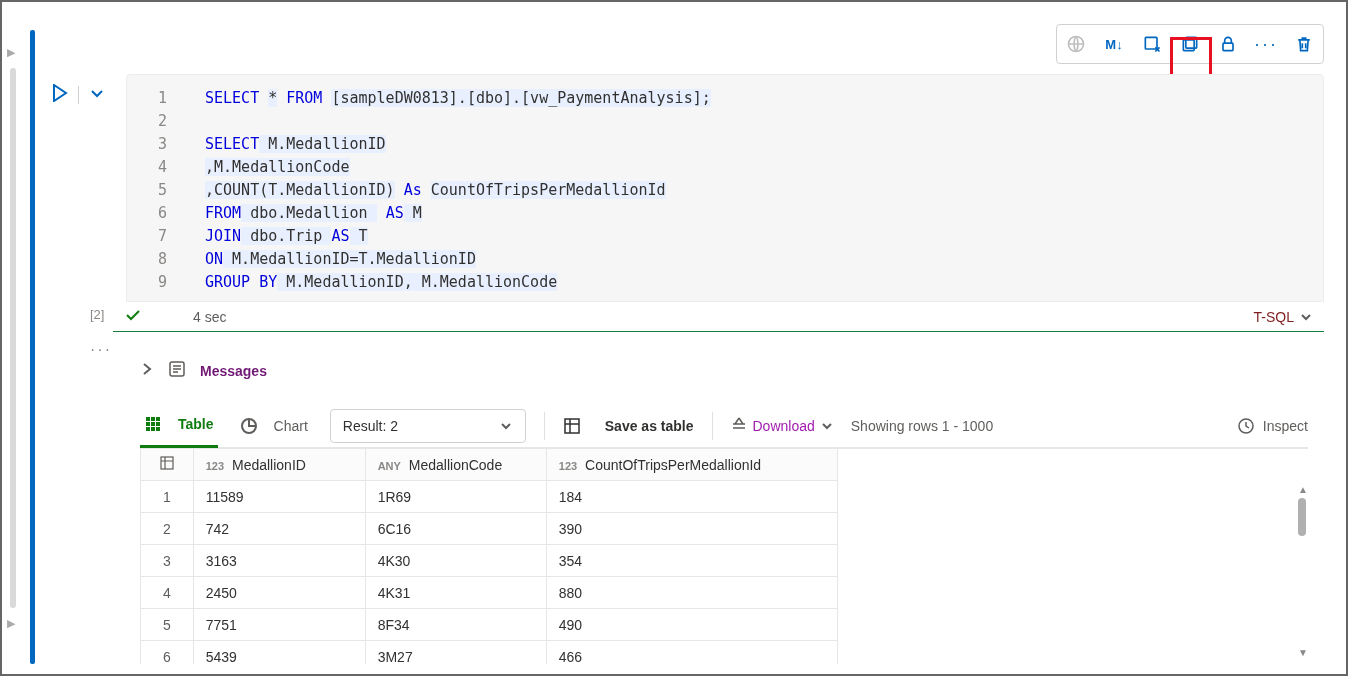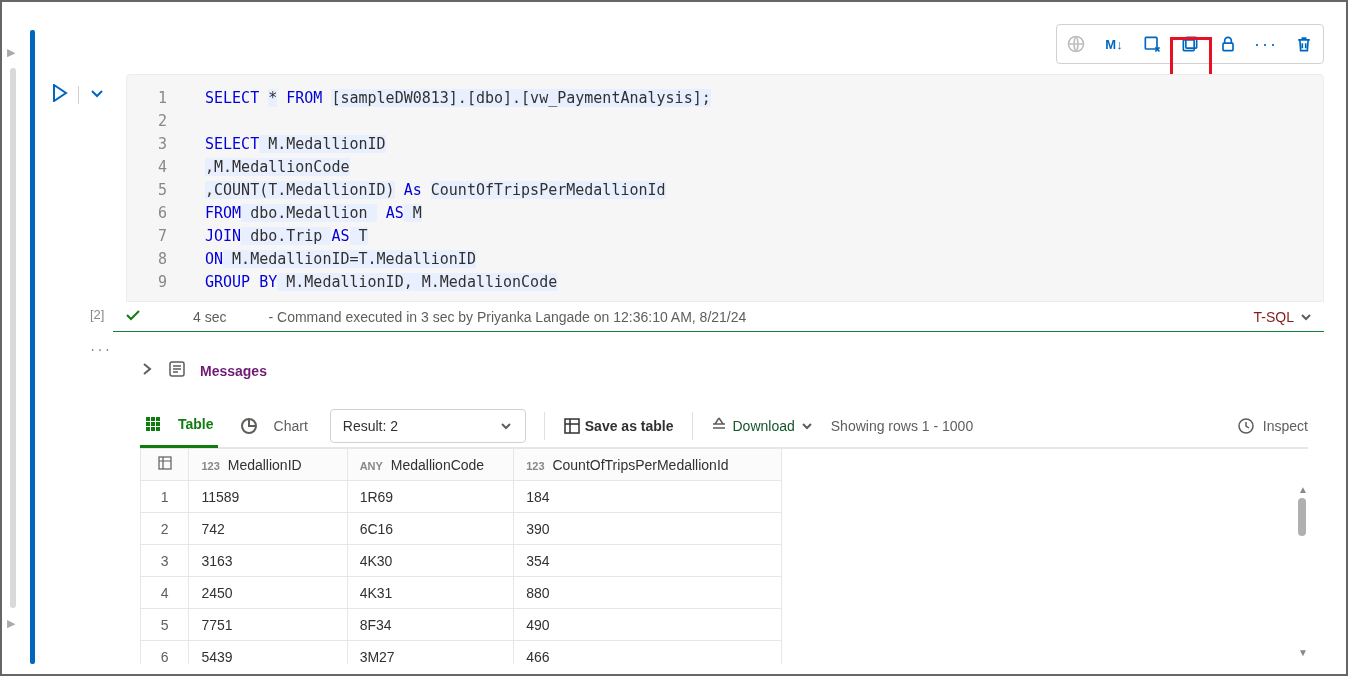--- a/index.html
+++ b/index.html
@@ -49,30 +49,30 @@
   
   .messages-row { position: absolute; left: 134px; top: 354px; display: flex; align-items: center; gap: 14px; }
   .messages-row .msg-label { font-weight: 600; color: #701a75; }
   .messages-row svg { stroke: #605e5c; }
 
   
   .results-bar { position: absolute; left: 134px; top: 398px; right: 34px; height: 44px; display: flex; align-items: center; gap: 18px; border-bottom: 1px solid #e6e6e6; }
   .tab-btn { display: flex; align-items: center; gap: 16px; height: 44px; padding: 0 4px; cursor: pointer; color: #605e5c; }
   .tab-btn.active { color: #107c10; border-bottom: 3px solid #107c10; font-weight: 600; }
   .result-dd { display: flex; align-items: center; justify-content: space-between; padding: 0 12px; height: 34px; width: 196px; border: 1px solid #d1d1d1; border-radius: 4px; cursor: pointer; }
-  .save-tbl { display: flex; align-items: center; gap: 4px; font-weight: 600; color: #323130; cursor: pointer; }
-  .download { display: flex; align-items: center; gap: 6px; color: #14532d; cursor: pointer; }
+  .save-tbl { display: flex; align-items: center; gap: 24px; font-weight: 600; color: #323130; cursor: pointer; }
+  .download { display: flex; align-items: center; gap: 6px; color: #a21caf; cursor: pointer; }
   .rownote { color: #605e5c; }
   .inspect { display: flex; align-items: center; gap: 8px; color: #605e5c; cursor: pointer; margin-left: auto; }
   .search-box { display: flex; align-items: center; height: 34px; width: 190px; border: 1px solid #d1d1d1; border-radius: 4px; padding: 0 10px; }
   .search-box input { border: none; outline: none; width: 100%; font-size: 14px; }
 
   
   .data-table { position: absolute; left: 134px; top: 442px; right: 34px; bottom: 6px; overflow: hidden; }
-  table { border-collapse: collapse; width: 642px; }
+  table { border-collapse: collapse; width: 698px; }
   th, td { border: 1px solid #e6e6e6; padding: 6px 12px; text-align: left; font-size: 14px; height: 32px; }
   th { background: #fbfbfb; font-weight: 400; color: #323130; }
   th.rownum, td.rownum { width: 46px; text-align: center; color: #605e5c; }
   .col-type { color: #8a8886; font-size: 11px; font-weight: 600; margin-right: 4px; }
   .blank-area { position: absolute; left: 642px; top: 0; right: 0; bottom: 0; border-top: 1px solid #e6e6e6; }
   .vscroll { position: absolute; right: -2px; top: 36px; bottom: 6px; width: 14px; }
   .vscroll .up, .vscroll .down { font-size: 10px; color: #888; text-align: center; }
   .vscroll .track { position: absolute; top: 14px; bottom: 14px; right: 4px; width: 8px; }
   .vscroll .thumb { position: absolute; top: 0; right: 0; width: 8px; height: 38px; background: #b0b0b0; border-radius: 4px; }
 
@@ -158,21 +158,20 @@
       <div class="code-body" id="code-body"><div><span class="kw">SELECT</span><span> </span><span class="tok">*</span><span> </span><span class="kw">FROM</span><span> </span><span class="tok">[sampleDW0813].[dbo].[vw_PaymentAnalysis];</span></div><div>&nbsp;</div><div><span class="kw">SELECT</span><span class="tok"> M.MedallionID</span></div><div><span class="tok">,M.MedallionCode</span></div><div><span class="tok">,COUNT(T.MedallionID)</span><span> </span><span class="kw">As</span><span> </span><span class="tok">CountOfTripsPerMedallionId</span></div><div><span class="kw">FROM</span><span class="tok"> dbo.Medallion </span><span> </span><span class="kw">AS</span><span class="tok"> M</span></div><div><span class="kw">JOIN</span><span class="tok"> dbo.Trip </span><span class="kw">AS</span><span class="tok"> T</span></div><div><span class="kw">ON</span><span class="tok"> M.MedallionID=T.MedallionID</span></div><div><span class="kw">GROUP</span><span> </span><span class="kw">BY</span><span class="tok"> M.MedallionID, M.MedallionCode</span></div></div>
     </div>
 
     <div class="status-bar">
       <span class="check">
         <svg width="16" height="16" viewBox="0 0 16 16">
             <path d="M2 8l4 4 8-8" fill="none" stroke="#107c10" stroke-width="2"></path>
           </svg>
       </span>
       <span>4 sec</span>
-      <span> - Command executed in 3 sec by Priyanka Langade on 12:36:10 AM, 8/21/24</span>
       <span class="lang">
         <span>T-SQL</span>
         <svg width="12" height="12" viewBox="0 0 12 12">
             <path d="M2 4l4 4 4-4" fill="none" stroke="#605e5c" stroke-width="2"></path>
           </svg>
       </span>
     </div>
 
     <div class="messages-row">
       <span>

